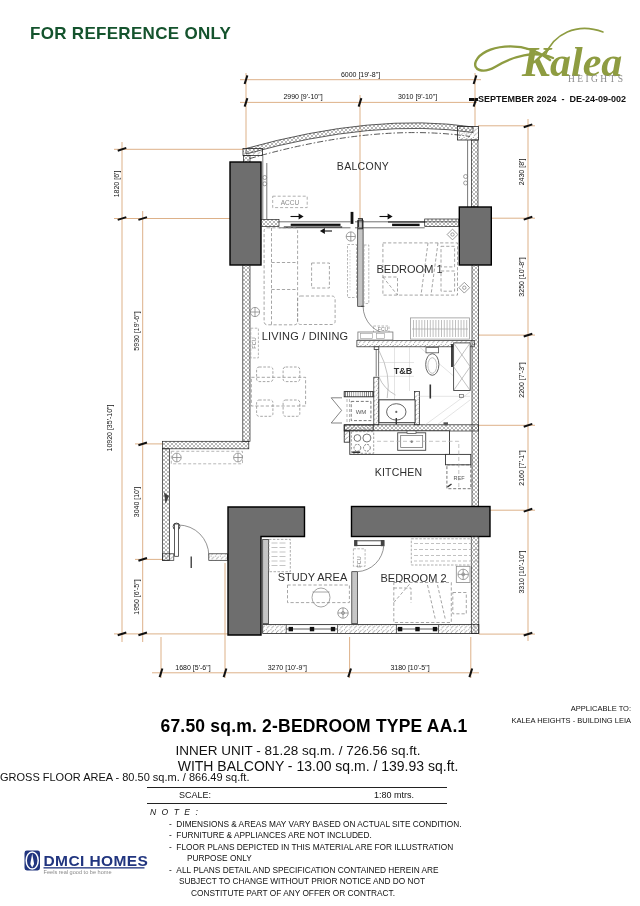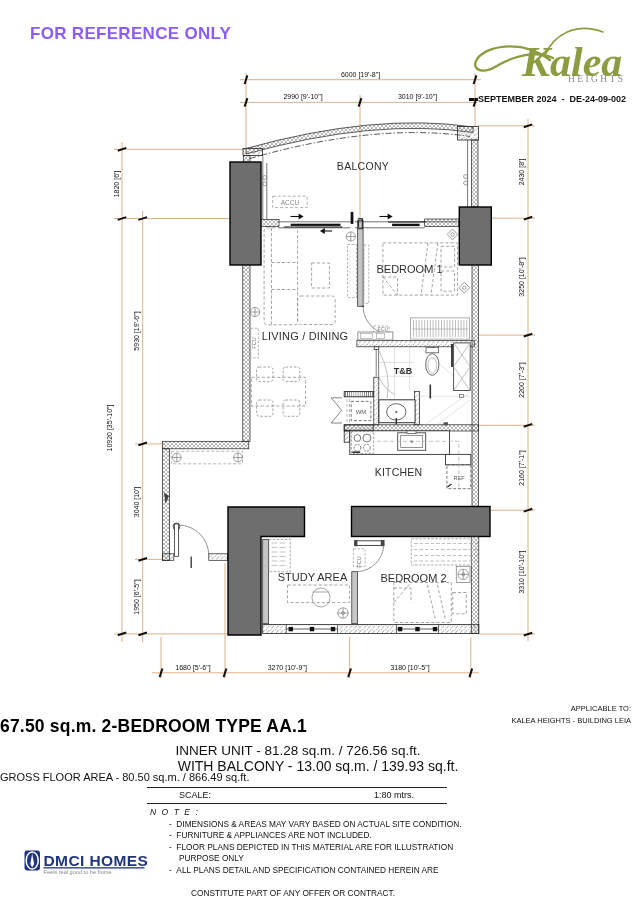--- a/index.html
+++ b/index.html
@@ -2,21 +2,21 @@
 <html><head>
 <meta charset="utf-8">
 <style>
   html,body{margin:0;padding:0;background:#fff;}
   body{width:640px;height:906px;position:relative;font-family:"Liberation Sans",sans-serif;overflow:hidden;}
   .abs{position:absolute;}
 </style>
 </head>
 <body>
 
-<div class="abs" style="left:30px;top:24px;font-size:17px;font-weight:bold;color:#8b5cf6;letter-spacing:.3px;">FOR REFERENCE ONLY</div>
+<div class="abs" style="left:30px;top:24px;font-size:17px;font-weight:bold;color:#14532d;letter-spacing:.3px;">FOR REFERENCE ONLY</div>
 
 <svg class="abs" style="left:455px;top:22px" width="185" height="72" viewBox="0 0 185 72">
   <path d="M95,38 C66,16 28,24 21,39 C17,48 28,52 40,45 C58,34 80,28 98,36" fill="none" stroke="#8e9c41" stroke-width="2.4" stroke-linecap="round"></path>
   <path d="M148,10 C122,0 98,12 90,34" fill="none" stroke="#8e9c41" stroke-width="1.6" stroke-linecap="round"></path>
   <text x="67" y="54" font-family="'Liberation Serif',serif" font-style="italic" font-weight="bold" font-size="42" fill="#8e9c41">Kalea</text>
   <text x="113" y="60" font-family="'Liberation Serif',serif" font-size="9.5" letter-spacing="2.4" fill="#8c8c8c">HEIGHTS</text>
 </svg>
 
 <div class="abs" style="left:478px;top:94px;font-size:9px;font-weight:bold;color:#111;white-space:nowrap;">SEPTEMBER 2024&nbsp; -&nbsp; DE-24-09-002</div>
 <div class="abs" style="left:469px;top:98px;width:9px;height:2.5px;background:#111;"></div>
@@ -473,41 +473,41 @@
 <rect x="393.8" y="582.5" width="57.5" height="40"></rect>
 <path d="M393.8,602.5 L411,582.5 M393.8,588 h17.2 v14.5"></path>
 <path d="M437.5,585 l8,35 M427.5,585 l8,35"></path>
 <rect x="452.8" y="592.5" width="13.5" height="21.3"></rect>
 </g>
 
 <text x="413.5" y="581.5" font-size="11" fill="#2e2e2e" text-anchor="middle">BEDROOM 2</text>
 </g>
 </svg>
 
-<div class="abs" style="left:0;top:716px;width:596px;text-align:left;font-weight:bold;font-size:17.5px;color:#000;letter-spacing:0.2px;">67.50 sq.m. 2-BEDROOM TYPE AA.1</div>
+<div class="abs" style="left:16px;top:716px;width:596px;text-align:center;font-weight:bold;font-size:17.5px;color:#000;letter-spacing:0.2px;">67.50 sq.m. 2-BEDROOM TYPE AA.1</div>
 <div class="abs" style="left:0;top:743px;width:596px;text-align:center;font-size:13.5px;color:#111;">INNER UNIT - 81.28 sq.m. / 726.56 sq.ft.</div>
 <div class="abs" style="left:0;top:758px;width:596px;text-align:center;font-size:14px;color:#111;margin-left:20px;">WITH BALCONY - 13.00 sq.m. / 139.93 sq.ft.</div>
 <div class="abs" style="left:0;top:770.5px;width:596px;text-align:left;font-size:11px;color:#111;">GROSS FLOOR AREA - 80.50 sq.m. / 866.49 sq.ft.</div>
 
 <div class="abs" style="left:340px;top:704px;width:291px;text-align:right;font-size:7.5px;color:#111;">APPLICABLE TO:</div>
 <div class="abs" style="left:340px;top:716px;width:291px;text-align:right;font-size:7.5px;color:#111;">KALEA HEIGHTS - BUILDING LEIA</div>
 
 <div class="abs" style="left:147px;top:787px;width:300px;height:1.2px;background:#222;"></div>
 <div class="abs" style="left:179px;top:790px;font-size:9px;color:#111;">SCALE:</div>
 <div class="abs" style="left:374px;top:790px;font-size:9px;color:#111;">1:80 mtrs.</div>
 <div class="abs" style="left:147px;top:802.5px;width:300px;height:1.2px;background:#222;"></div>
 
 <div class="abs" style="left:150px;top:807px;font-size:8.6px;font-weight:normal;font-style:italic;color:#111;letter-spacing:1.5px;">N O T E :</div>
 <div class="abs" style="left:169px;top:818.5px;font-size:8.3px;color:#111;line-height:11.6px;white-space:nowrap;">
 - &nbsp;DIMENSIONS &amp; AREAS MAY VARY BASED ON ACTUAL SITE CONDITION.<br>
 - &nbsp;FURNITURE &amp; APPLIANCES ARE NOT INCLUDED.<br>
 - &nbsp;FLOOR PLANS DEPICTED IN THIS MATERIAL ARE FOR ILLUSTRATION<br>
-<span style="margin-left:10px">PURPOSE ONLY</span><br>
+<span style="margin-left:18px">PURPOSE ONLY</span><br>
 - &nbsp;ALL PLANS DETAIL AND SPECIFICATION CONTAINED HEREIN ARE<br>
-<br>
+<span style="margin-left:10px">SUBJECT TO CHANGE WITHOUT PRIOR NOTICE AND DO NOT</span><br>
 <span style="margin-left:22px">CONSTITUTE PART OF ANY OFFER OR CONTRACT.</span>
 </div>
 
 <svg class="abs" style="left:20px;top:845px" width="135" height="32" viewBox="0 0 135 32">
   <rect x="4.5" y="5.5" width="15.5" height="20" rx="2.4" fill="#21357f"></rect>
   <ellipse cx="12.2" cy="15.5" rx="6" ry="8.6" fill="none" stroke="#fff" stroke-width="1.5"></ellipse>
   <path d="M12.2,8.5 L14.1,19 L12.2,22.5 L10.3,19 Z" fill="#fff"></path>
   <text x="23.5" y="20.5" font-size="15.5" font-weight="bold" fill="#21357f" letter-spacing="0.4">DMCI HOMES</text>
   <rect x="23.5" y="22.2" width="101" height="1.3" fill="#21357f"></rect>
   <text x="23.5" y="28.5" font-size="5.6" fill="#8a8a8a">Feels real good to be home</text>

